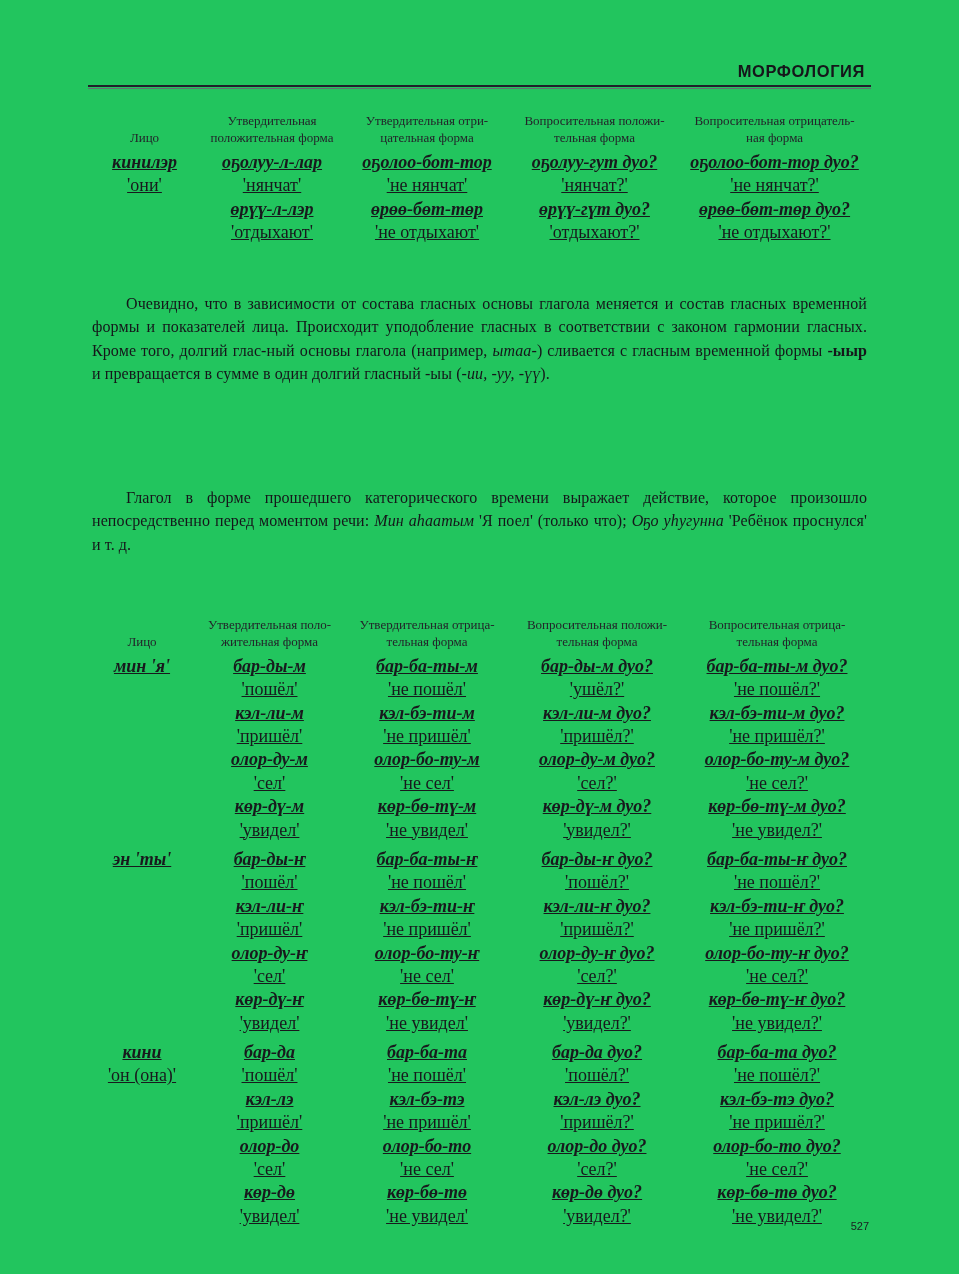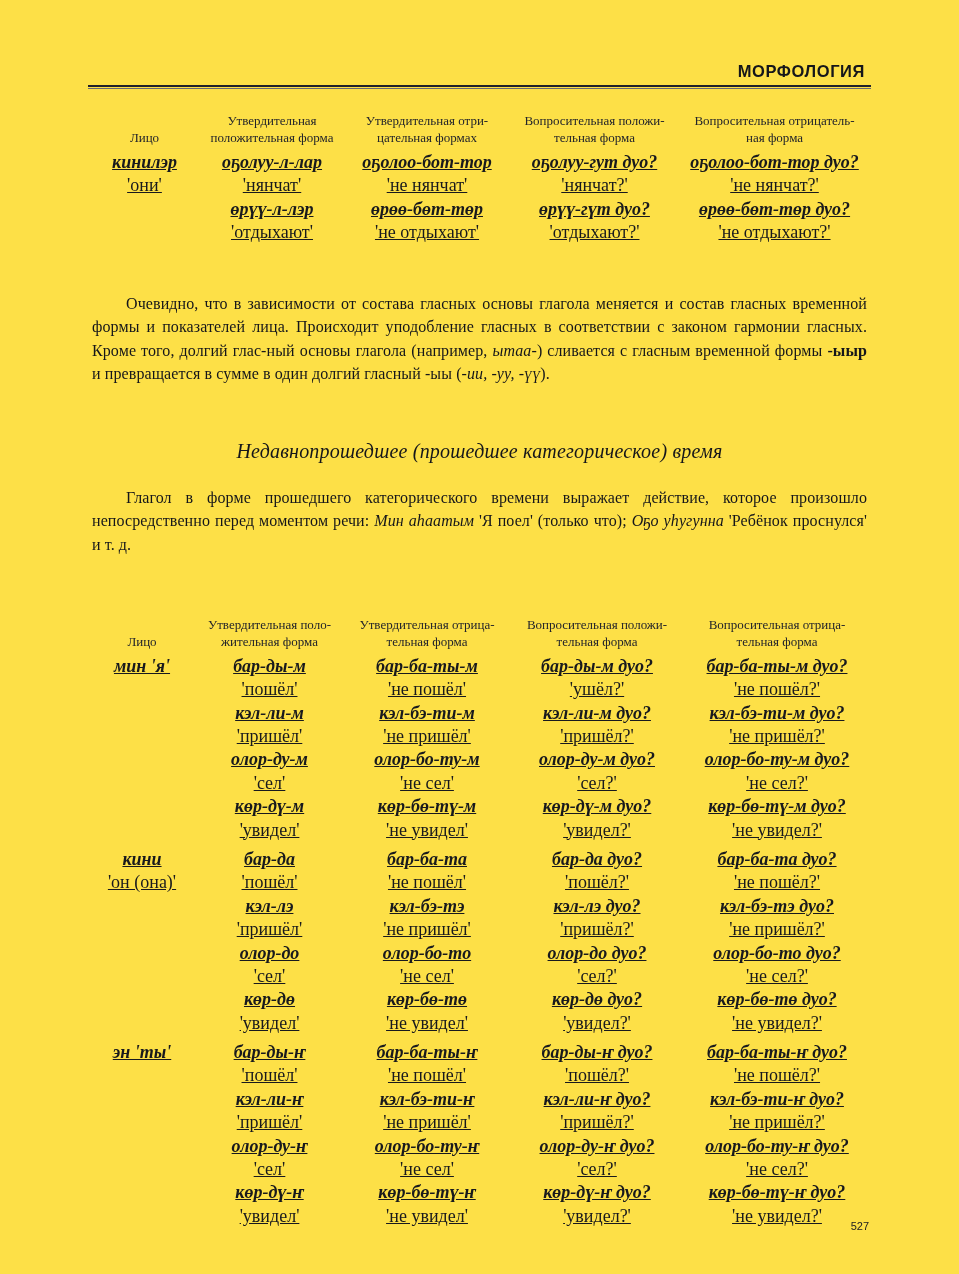--- a/index.html
+++ b/index.html
@@ -12,21 +12,21 @@
     background: #fbfbfa;
     font-family: "Liberation Serif", "DejaVu Serif", serif;
     color: #1a1a1a;
     position: relative;
     overflow: hidden;
   }
   .page {
     position: relative;
     width: 959px;
     height: 1274px;
-    background: #fde047;
+    background: #22c55e;
   }
   
   .runhead {
     position: absolute;
     left: 88px;
     right: 88px;
     top: 62px;
     text-align: right;
   }
   .runhead .rh-title {
@@ -142,21 +142,21 @@
       <col style="width:105px">
       <col style="width:150px">
       <col style="width:160px">
       <col style="width:175px">
       <col style="width:185px">
     </colgroup>
     <thead>
       <tr>
         <th>Лицо</th>
         <th>Утвердительная положительная форма</th>
-        <th>Утвердительная отри-цательная формах</th>
+        <th>Утвердительная отри-цательная форма</th>
         <th>Вопросительная положи-тельная форма</th>
         <th>Вопросительная отрицатель-ная форма</th>
       </tr>
     </thead>
     <tbody id="table-top-body">
         <tr>
           <td class="person">
             <div>кинилэр</div>
             <div class="gloss">'они'</div>
           </td>
@@ -185,21 +185,20 @@
             <div class="gloss">'не отдыхают?'</div>
           </td>
         </tr>
       </tbody>
   </table>
 
   <div class="para" style="left:92px; top:292px; width:775px;">
     <span class="indent"></span><span>Очевидно, что в зависимости от состава гласных основы глагола меняется и состав гласных временной формы и показателей лица. Происходит уподобление гласных в соответствии с законом гармонии гласных. Кроме того, долгий глас-ный основы глагола (например, </span><span class="ital">ытаа-</span><span>) сливается с гласным временной формы </span><span class="bld">-ыыр</span><span> и превращается в сумме в один долгий гласный -ыы (</span><span class="ital">-ии, -уу, -үү</span><span>).</span>
   </div>
 
-  <div class="section-head" style="top:440px;">Недавнопрошедшее (прошедшее категорическое) время</div>
 
   <div class="para" style="left:92px; top:486px; width:775px;">
     <span class="indent"></span><span>Глагол в форме прошедшего категорического времени выражает действие, которое произошло непосредственно перед моментом речи: </span><span class="ital">Мин аһаатым</span><span> 'Я поел' (только что); </span><span class="ital">Оҕо уһугунна</span><span> 'Ребёнок проснулся' и т. д.</span>
   </div>
 
 
   <table class="conj-table" id="table-main" style="left:92px; top:616px; width:775px;">
     <colgroup>
       <col style="width:100px">
       <col style="width:155px">
@@ -257,20 +256,65 @@
             <div class="form">кэл-бэ-ти-м дуо?</div>
             <div class="gloss">'не пришёл?'</div>
             <div class="form">олор-бо-ту-м дуо?</div>
             <div class="gloss">'не сел?'</div>
             <div class="form">көр-бө-тү-м дуо?</div>
             <div class="gloss">'не увидел?'</div>
           </td>
         </tr>
         <tr>
           <td class="person" style="padding-top: 6px;">
+            <div>эн 'ты'</div>
+          </td>
+          <td class="cell-stack" style="padding-top: 6px;">
+            <div class="form">бар-ды-ҥ</div>
+            <div class="gloss">'пошёл'</div>
+            <div class="form">кэл-ли-ҥ</div>
+            <div class="gloss">'пришёл'</div>
+            <div class="form">олор-ду-ҥ</div>
+            <div class="gloss">'сел'</div>
+            <div class="form">көр-дү-ҥ</div>
+            <div class="gloss">'увидел'</div>
+          </td>
+          <td class="cell-stack" style="padding-top: 6px;">
+            <div class="form">бар-ба-ты-ҥ</div>
+            <div class="gloss">'не пошёл'</div>
+            <div class="form">кэл-бэ-ти-ҥ</div>
+            <div class="gloss">'не пришёл'</div>
+            <div class="form">олор-бо-ту-ҥ</div>
+            <div class="gloss">'не сел'</div>
+            <div class="form">көр-бө-тү-ҥ</div>
+            <div class="gloss">'не увидел'</div>
+          </td>
+          <td class="cell-stack" style="padding-top: 6px;">
+            <div class="form">бар-ды-ҥ дуо?</div>
+            <div class="gloss">'пошёл?'</div>
+            <div class="form">кэл-ли-ҥ дуо?</div>
+            <div class="gloss">'пришёл?'</div>
+            <div class="form">олор-ду-ҥ дуо?</div>
+            <div class="gloss">'сел?'</div>
+            <div class="form">көр-дү-ҥ дуо?</div>
+            <div class="gloss">'увидел?'</div>
+          </td>
+          <td class="cell-stack" style="padding-top: 6px;">
+            <div class="form">бар-ба-ты-ҥ дуо?</div>
+            <div class="gloss">'не пошёл?'</div>
+            <div class="form">кэл-бэ-ти-ҥ дуо?</div>
+            <div class="gloss">'не пришёл?'</div>
+            <div class="form">олор-бо-ту-ҥ дуо?</div>
+            <div class="gloss">'не сел?'</div>
+            <div class="form">көр-бө-тү-ҥ дуо?</div>
+            <div class="gloss">'не увидел?'</div>
+          </td>
+        </tr>
+        <tr>
+          <td class="person" style="padding-top: 6px;">
             <div>кини</div>
             <div class="gloss">'он (она)'</div>
           </td>
           <td class="cell-stack" style="padding-top: 6px;">
             <div class="form">бар-да</div>
             <div class="gloss">'пошёл'</div>
             <div class="form">кэл-лэ</div>
             <div class="gloss">'пришёл'</div>
             <div class="form">олор-до</div>
             <div class="gloss">'сел'</div>
@@ -301,63 +345,18 @@
             <div class="form">бар-ба-та дуо?</div>
             <div class="gloss">'не пошёл?'</div>
             <div class="form">кэл-бэ-тэ дуо?</div>
             <div class="gloss">'не пришёл?'</div>
             <div class="form">олор-бо-то дуо?</div>
             <div class="gloss">'не сел?'</div>
             <div class="form">көр-бө-тө дуо?</div>
             <div class="gloss">'не увидел?'</div>
           </td>
         </tr>
-        <tr>
-          <td class="person" style="padding-top: 6px;">
-            <div>эн 'ты'</div>
-          </td>
-          <td class="cell-stack" style="padding-top: 6px;">
-            <div class="form">бар-ды-ҥ</div>
-            <div class="gloss">'пошёл'</div>
-            <div class="form">кэл-ли-ҥ</div>
-            <div class="gloss">'пришёл'</div>
-            <div class="form">олор-ду-ҥ</div>
-            <div class="gloss">'сел'</div>
-            <div class="form">көр-дү-ҥ</div>
-            <div class="gloss">'увидел'</div>
-          </td>
-          <td class="cell-stack" style="padding-top: 6px;">
-            <div class="form">бар-ба-ты-ҥ</div>
-            <div class="gloss">'не пошёл'</div>
-            <div class="form">кэл-бэ-ти-ҥ</div>
-            <div class="gloss">'не пришёл'</div>
-            <div class="form">олор-бо-ту-ҥ</div>
-            <div class="gloss">'не сел'</div>
-            <div class="form">көр-бө-тү-ҥ</div>
-            <div class="gloss">'не увидел'</div>
-          </td>
-          <td class="cell-stack" style="padding-top: 6px;">
-            <div class="form">бар-ды-ҥ дуо?</div>
-            <div class="gloss">'пошёл?'</div>
-            <div class="form">кэл-ли-ҥ дуо?</div>
-            <div class="gloss">'пришёл?'</div>
-            <div class="form">олор-ду-ҥ дуо?</div>
-            <div class="gloss">'сел?'</div>
-            <div class="form">көр-дү-ҥ дуо?</div>
-            <div class="gloss">'увидел?'</div>
-          </td>
-          <td class="cell-stack" style="padding-top: 6px;">
-            <div class="form">бар-ба-ты-ҥ дуо?</div>
-            <div class="gloss">'не пошёл?'</div>
-            <div class="form">кэл-бэ-ти-ҥ дуо?</div>
-            <div class="gloss">'не пришёл?'</div>
-            <div class="form">олор-бо-ту-ҥ дуо?</div>
-            <div class="gloss">'не сел?'</div>
-            <div class="form">көр-бө-тү-ҥ дуо?</div>
-            <div class="gloss">'не увидел?'</div>
-          </td>
-        </tr>
       </tbody>
   </table>
 
   <div class="folio">527</div>
 
 </div>
 
 </body></html>

